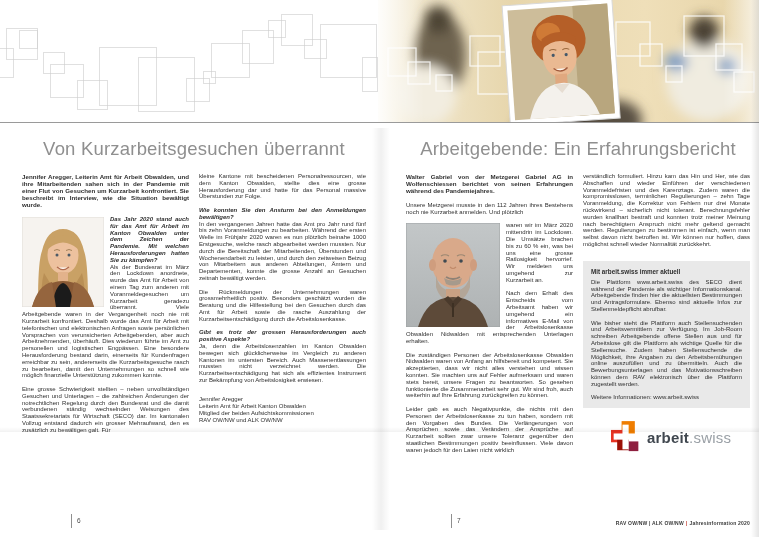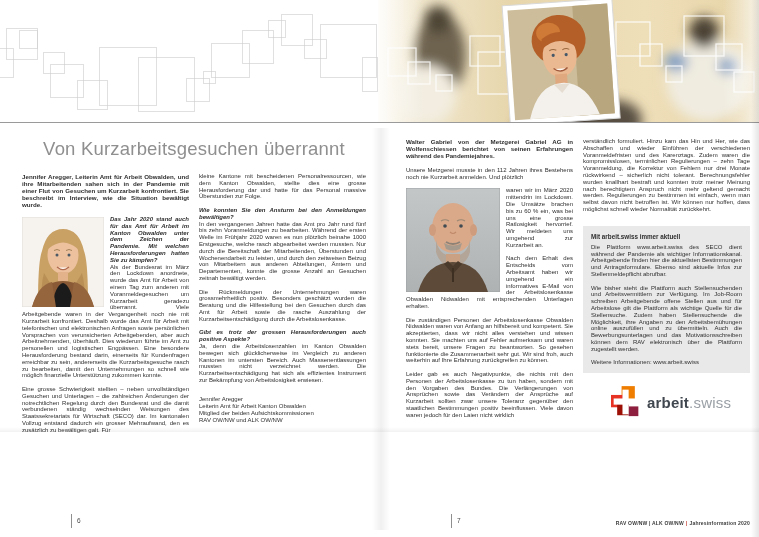--- a/index.html
+++ b/index.html
@@ -200,20 +200,21 @@
           <div>Jennifer Aregger</div>
           <div>Leiterin Amt für Arbeit Kanton Obwalden</div>
           <div>Mitglied der beiden Aufsichtskommissionen</div>
           <div>RAV OW/NW und ALK OW/NW</div>
         </div>
       </div>
     </div>
   </div>
 
   <div class="page page-r">
+    <h1 class="title">Arbeitgebende: Ein Erfahrungsbericht</h1>
     <div class="cols">
       <div class="col">
         <p class="intro">Walter Gabriel von der Metzgerei Gabriel AG in Wolfenschiessen berichtet von seinen Erfahrungen während des Pandemiejahres.</p>
         <p>Unsere Metzgerei musste in den 112 Jahren ihres Bestehens noch nie Kurzarbeit anmelden. Und plötzlich</p>
         <div class="media">
           <svg class="ph-r" viewBox="0 0 94 104">
             <defs>
                 <linearGradient id="gbg" x1="0" y1="0" x2="0" y2="1">
               <stop offset="0" stop-color="#c3c7c8"></stop>
                   <stop offset="1" stop-color="#aeb2b3"></stop>

